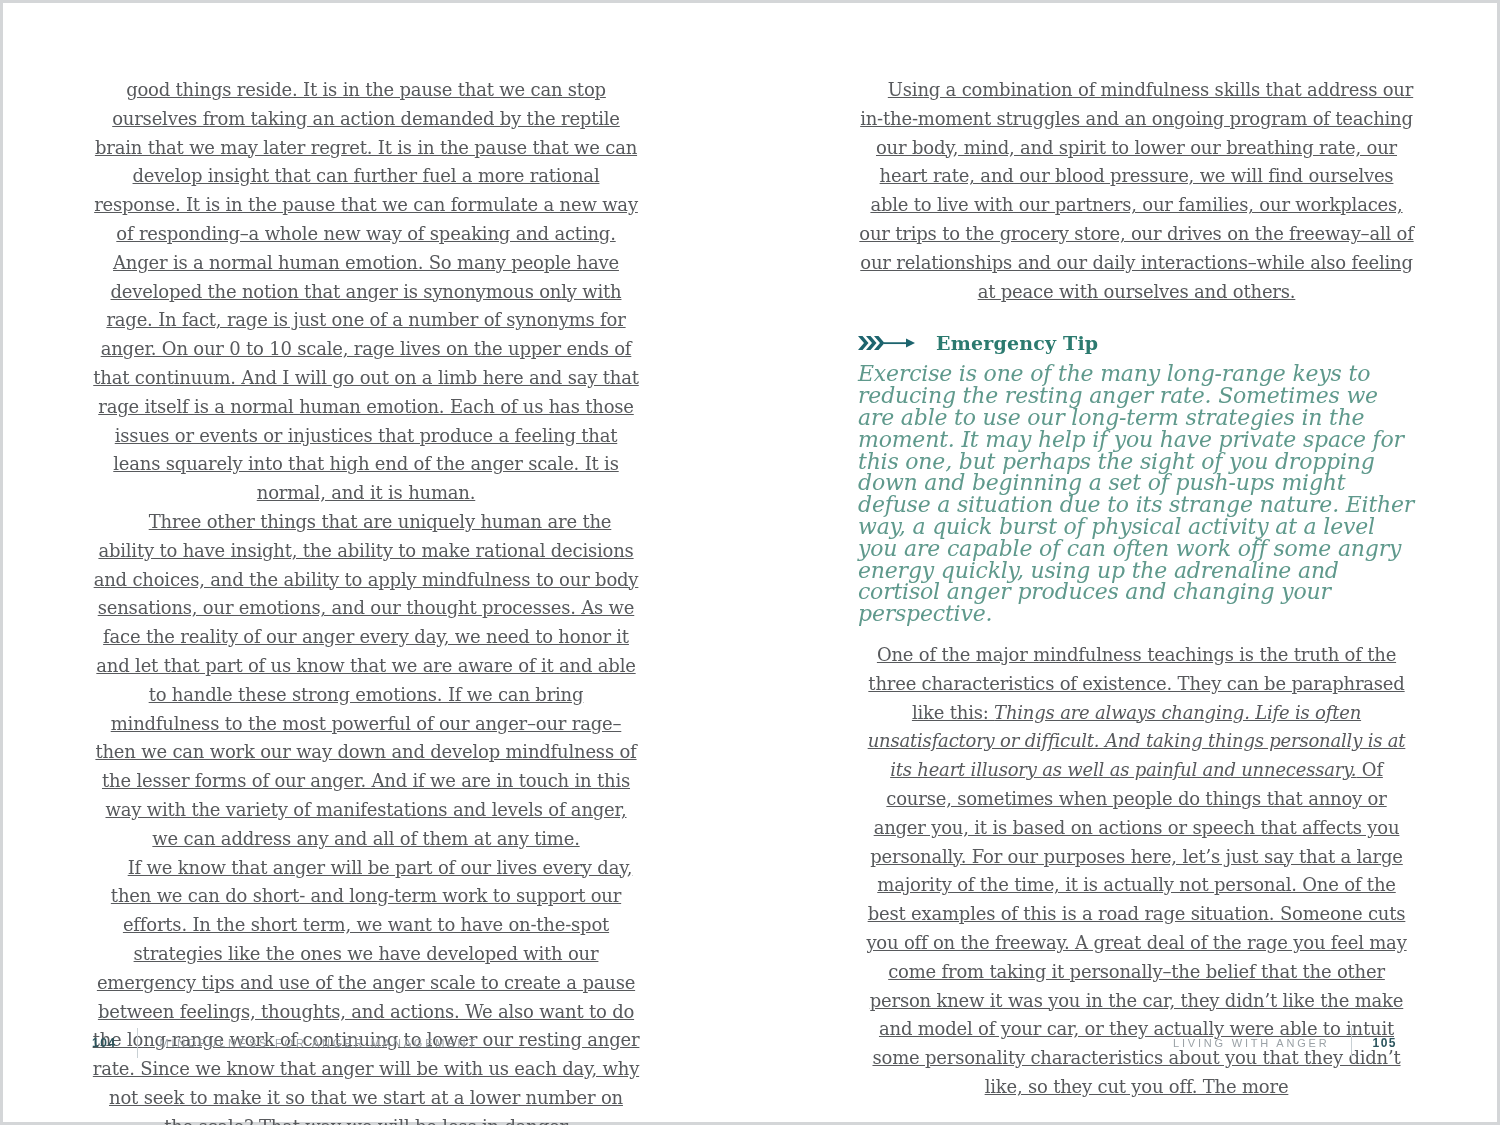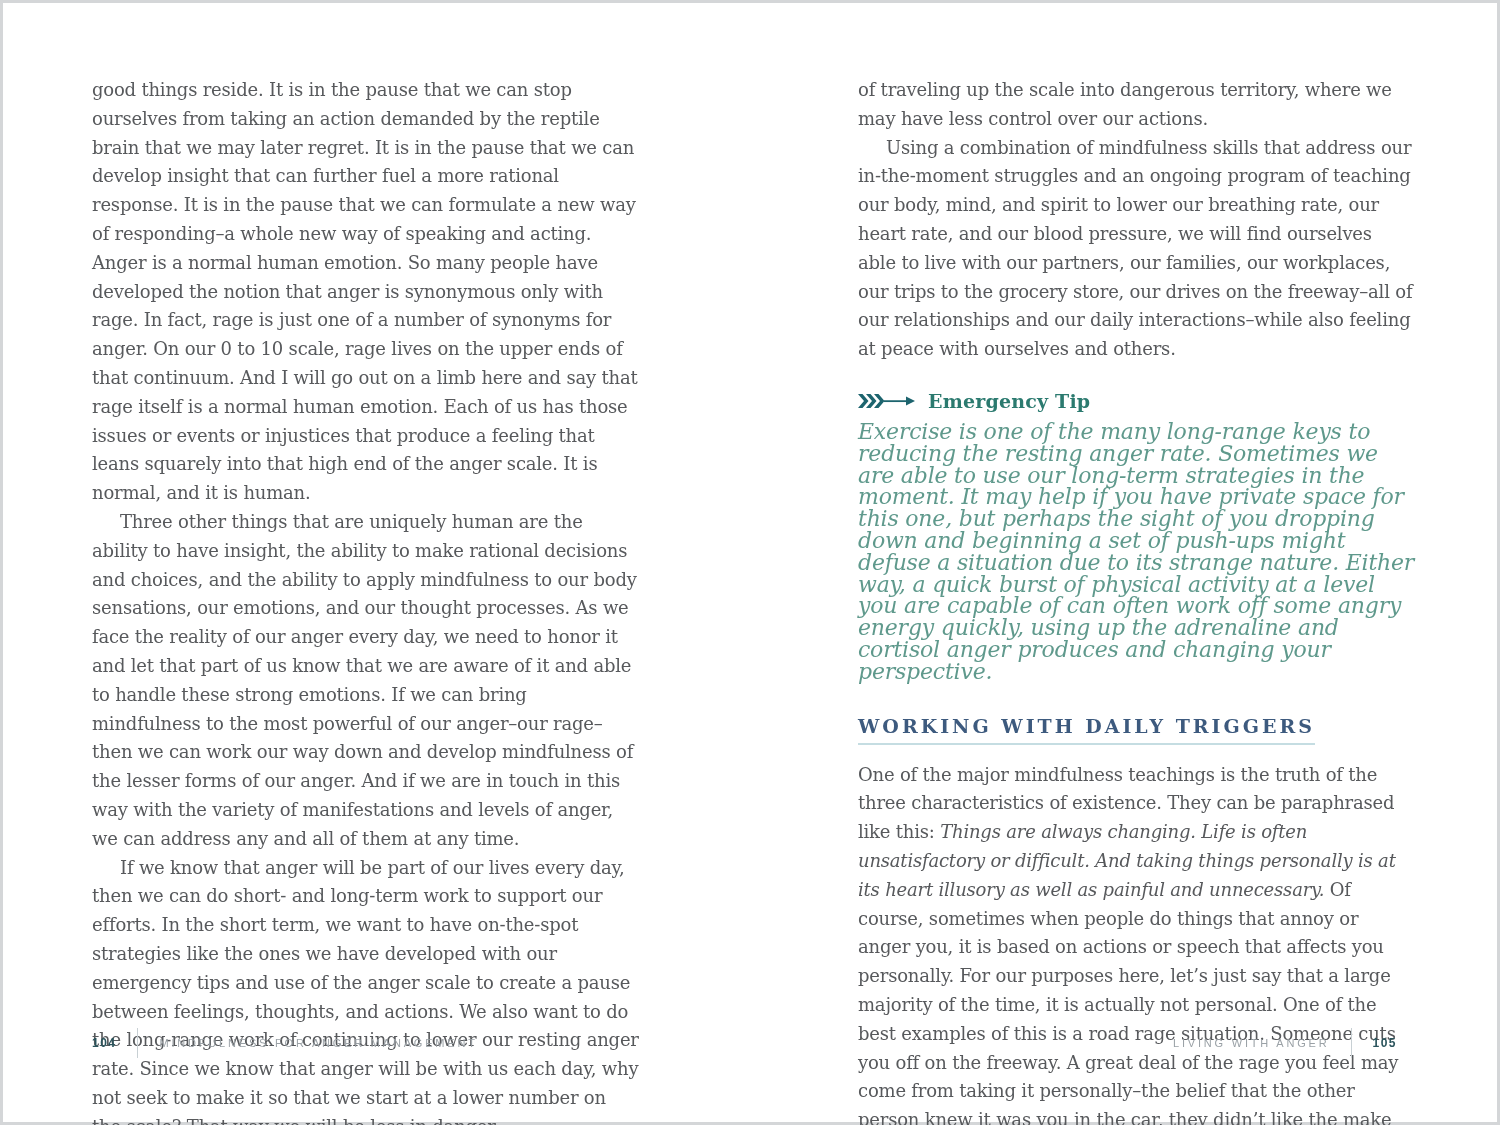--- a/index.html
+++ b/index.html
@@ -33,40 +33,41 @@
     top: 76px;
   }
   .column-left  { left: 92px;  width: 548px; }
   .column-right { left: 858px; width: 557px; }
 
   p.body {
     font-size: 18px;
     line-height: 28.8px;
     letter-spacing: -0.2px;
     color: var(--body-gray);
-    text-align: left;
+    text-align: center;
+    text-decoration: underline;
   }
   p.body em { font-style: italic; }
   .indent { text-indent: 28px; }
 
   h2.section-title {
     font-size: 27px;
     line-height: 38px;
     font-weight: 700;
     letter-spacing: -0.2px;
     color: var(--heading-teal);
     margin-top: 34px;
     margin-bottom: 14px;
   }
 
   .tip-block { margin-top: 26px; }
   .tip-header {
     display: flex;
     align-items: center;
-    gap: 12px;
+    gap: 20px;
   }
   .tip-arrow-icon { flex: 0 0 auto; display: block; }
   .tip-label {
     font-size: 19px;
     font-weight: 700;
     letter-spacing: 0.2px;
     color: var(--tip-teal);
   }
   .tip-body {
     margin-top: 9px;
@@ -124,40 +125,36 @@
 <div class="frame"></div>
 
 <div class="column column-left">
   <p class="body">good things reside. It is in the pause that we can stop ourselves from taking an action demanded by the reptile brain that we may later regret. It is in the pause that we can develop insight that can further fuel a more rational response. It is in the pause that we can formulate a new way of responding–a whole new way of speaking and acting.</p>
   <p class="body">Anger is a normal human emotion. So many people have developed the notion that anger is synonymous only with rage. In fact, rage is just one of a number of synonyms for anger. On our 0 to 10 scale, rage lives on the upper ends of that continuum. And I will go out on a limb here and say that rage itself is a normal human emotion. Each of us has those issues or events or injustices that produce a feeling that leans squarely into that high end of the anger scale. It is normal, and it is human.</p>
   <p class="body indent">Three other things that are uniquely human are the ability to have insight, the ability to make rational decisions and choices, and the ability to apply mindfulness to our body sensations, our emotions, and our thought processes. As we face the reality of our anger every day, we need to honor it and let that part of us know that we are aware of it and able to handle these strong emotions. If we can bring mindfulness to the most powerful of our anger–our rage–then we can work our way down and develop mindfulness of the lesser forms of our anger. And if we are in touch in this way with the variety of manifestations and levels of anger, we can address any and all of them at any time.</p>
   <p class="body indent">If we know that anger will be part of our lives every day, then we can do short- and long-term work to support our efforts. In the short term, we want to have on-the-spot strategies like the ones we have developed with our emergency tips and use of the anger scale to create a pause between feelings, thoughts, and actions. We also want to do the long-range work of continuing to lower our resting anger rate. Since we know that anger will be with us each day, why not seek to make it so that we start at a lower number on the scale? That way we will be less in danger</p>
 </div>
 
 <div class="column column-right">
-  <p class="body">of traveling up the scale into dangerous territory, where we may have less control over our actions.</p>
   <p class="body indent">Using a combination of mindfulness skills that address our in-the-moment struggles and an ongoing program of teaching our body, mind, and spirit to lower our breathing rate, our heart rate, and our blood pressure, we will find ourselves able to live with our partners, our families, our workplaces, our trips to the grocery store, our drives on the freeway–all of our relationships and our daily interactions–while also feeling at peace with ourselves and others.</p>
 
   <div class="tip-block">
     <div class="tip-header">
       <svg class="tip-arrow-icon" width="58" height="14" viewBox="0 0 58 14" fill="none" xmlns="http://www.w3.org/2000/svg">
         <polygon points="0,0 4.5,0 10.5,7 4.5,14 0,14 6,7" fill="#1d646e"></polygon>
         <polygon points="8,0 12.5,0 18.5,7 12.5,14 8,14 14,7" fill="#1d646e"></polygon>
         <polygon points="16,0 20.5,0 26.5,7 20.5,14 16,14 22,7" fill="#1d646e"></polygon>
         <rect x="26" y="6.25" width="22" height="1.8" fill="#1d646e"></rect>
         <polygon points="48,2.5 57,7 48,11.5" fill="#1d646e"></polygon>
       </svg>
       <span class="tip-label">Emergency Tip</span>
     </div>
     <p class="tip-body">Exercise is one of the many long-range keys to reducing the resting anger rate. Sometimes we are able to use our long-term strategies in the moment. It may help if you have private space for this one, but perhaps the sight of you dropping down and beginning a set of push-ups might defuse a situation due to its strange nature. Either way, a quick burst of physical activity at a level you are capable of can often work off some angry energy quickly, using up the adrenaline and cortisol anger produces and changing your perspective.</p>
   </div>
 
-  <div class="subheading-wrap">
-    <h3 class="subheading">WORKING WITH DAILY TRIGGERS</h3>
-  </div>
   <p class="body triggers-paragraph"><span>One of the major mindfulness teachings is the truth of the three characteristics of existence. They can be paraphrased like this: </span><em>Things are always changing. Life is often unsatisfactory or difficult. And taking things personally is at its heart illusory as well as painful and unnecessary.</em><span> Of course, sometimes when people do things that annoy or anger you, it is based on actions or speech that affects you personally. For our purposes here, let’s just say that a large majority of the time, it is actually not personal. One of the best examples of this is a road rage situation. Someone cuts you off on the freeway. A great deal of the rage you feel may come from taking it personally–the belief that the other person knew it was you in the car, they didn’t like the make and model of your car, or they actually were able to intuit some personality characteristics about you that they didn’t like, so they cut you off. The more</span></p>
 </div>
 
 <div class="footer footer-left">
   <span class="page-number">104</span>
   <span class="footer-rule"></span>
   <span class="running-title">MINDFULNESS FOR ANGER MANAGEMENT</span>
 </div>
 
 <div class="footer footer-right">

